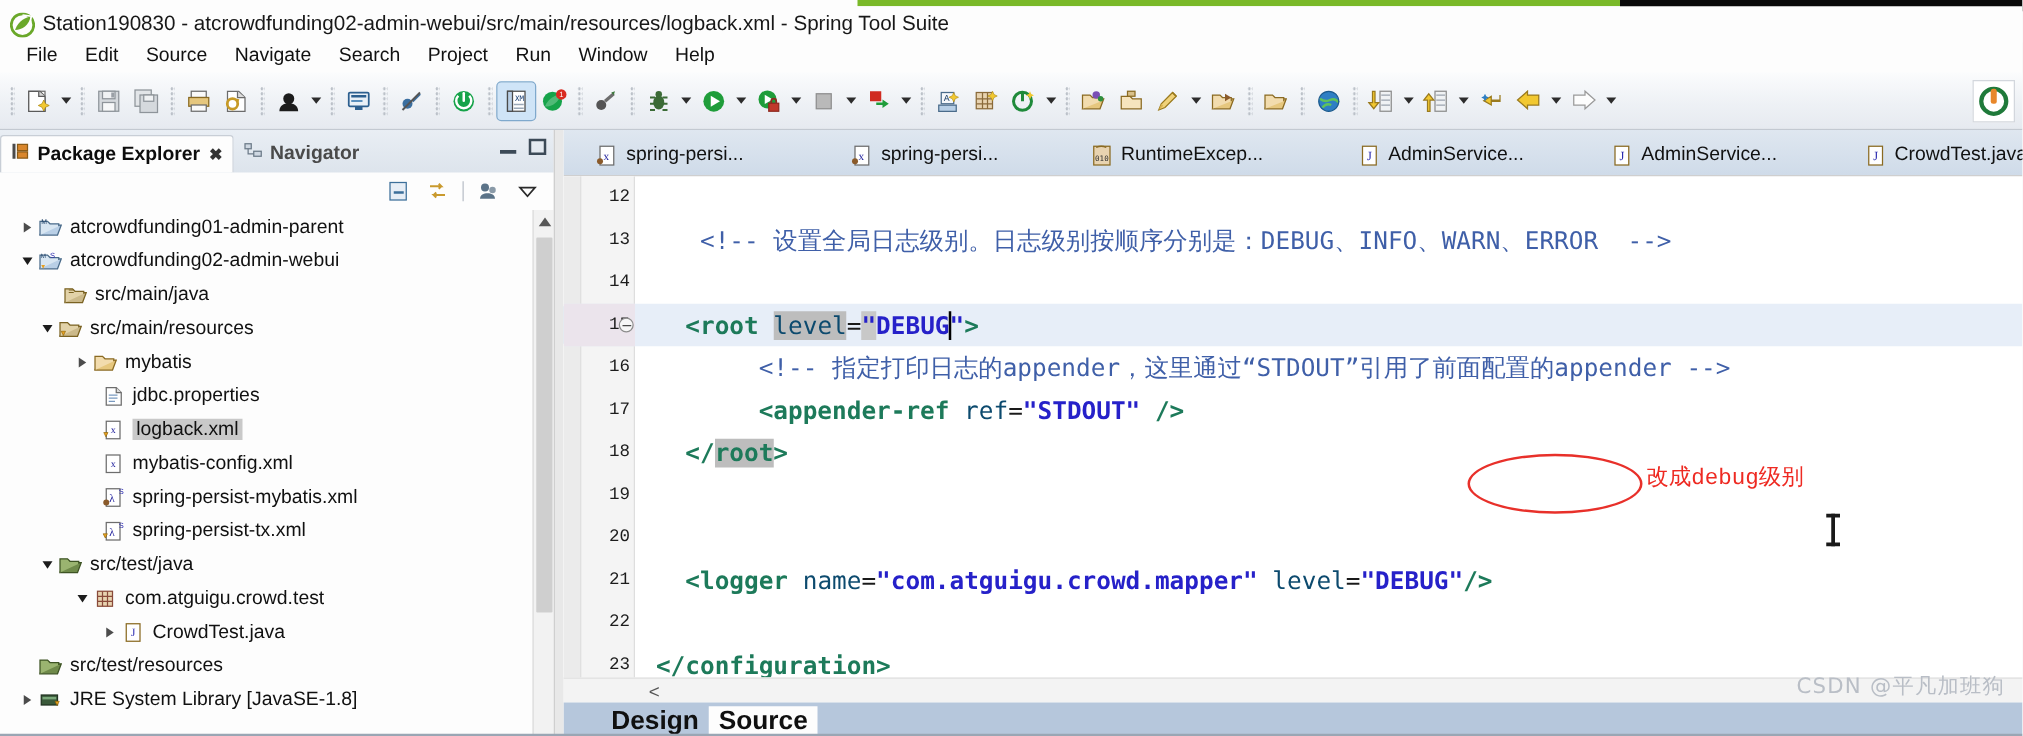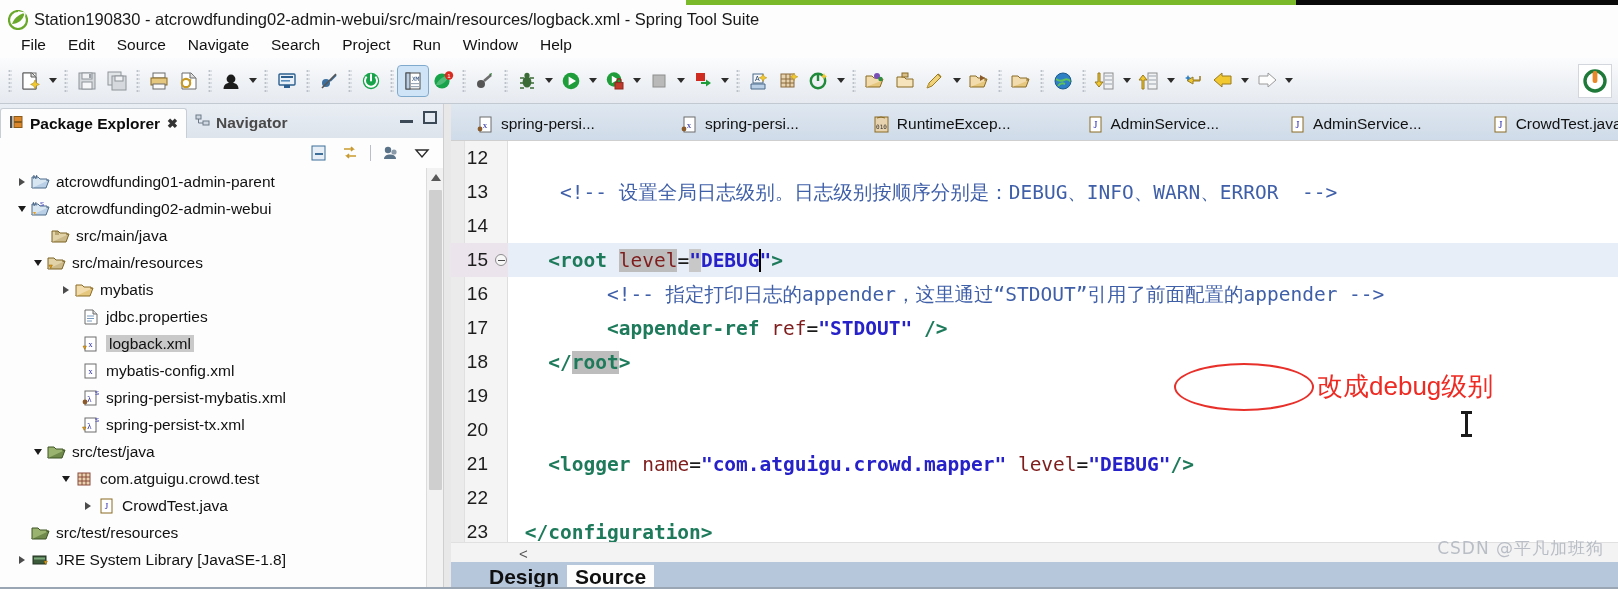--- a/index.html
+++ b/index.html
@@ -169,57 +169,57 @@
     border-right:1px solid #e0e0e0;
   }
   .lines{ position:absolute;left:0;top:0;width:1167px;height:402px; }
   .cline{
     position:relative;height:34px;display:flex;align-items:center;white-space:pre;
   }
   .cline.hl{ background:#e7eef8; }
   .cline.hl .gnum{ background:#ebe4ec; }
   .gnum{
     position:absolute;left:0;top:0;width:57px;height:34px;display:flex;align-items:center;
-    justify-content:flex-end;padding-right:20px;font-size:19px;color:#1c1c1c;
-    font-family:Liberation Sans, sans-serif;
+    justify-content:flex-end;padding-right:4px;font-size:14px;color:#1c1c1c;
+    font-family:Liberation Mono, monospace;
   }
   .curmark{
     position:absolute;left:0;top:2px;width:13px;height:30px;background:#3b7dc4;
   }
   .fold{
     position:absolute;left:44px;top:11px;width:12px;height:12px;border:1px solid #8d8d8d;
     border-radius:50%;background:#f7f7f7;
   }
   .fold:after{
     content:"";position:absolute;left:2px;top:4.5px;width:7px;height:1.5px;background:#4a4a4a;
   }
   .ctext{
     position:absolute;left:62px;top:0;height:34px;display:flex;align-items:center;
     font-size:19.5px;font-family:"DejaVu Sans Mono", monospace;
   }
   .cmt{ color:#3f5fa8; }
   .tag{ color:#1d7a5a; font-weight:bold;}
-  .attr{ color:#7f1d1d; }
+  .attr{ color:#0c4a6e; }
   .val{ color:#2621c9; font-weight:bold;}
   .punct{ color:#1a1a1a; }
   .hlbox{ background:#bdbdbd; }
   .selbox{ background:#c8c8c8; }
   .caret{
     display:inline-block;width:2px;height:23px;background:#000;vertical-align:middle;
     margin:0 -1px;
   }
 
   
   .annot-ellipse{
     position:absolute;left:723px;top:222px;width:140px;height:48px;
     border:2.5px solid #e8302a;border-radius:50%;pointer-events:none;
   }
   .annot-text{
-    position:absolute;left:866px;top:228px;font-size:26px;color:#ee2a22;
-    font-family:Liberation Sans, sans-serif;white-space:nowrap;
+    position:absolute;left:866px;top:228px;font-size:18px;color:#ee2a22;
+    font-family:Liberation Mono, monospace;white-space:nowrap;
   }
 
   
   .ibeam{
     position:absolute;left:1014px;top:270px;width:3px;height:26px;background:#1a1a1a;
   }
   .ibeam:before,.ibeam:after{
     content:"";position:absolute;left:-4px;width:11px;height:3px;background:#1a1a1a;
   }
   .ibeam:before{top:0;}

